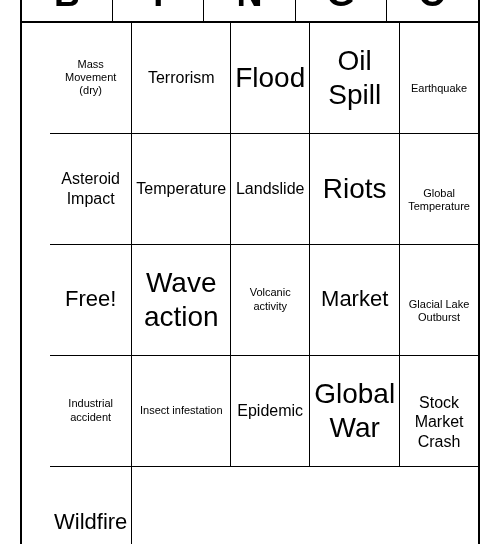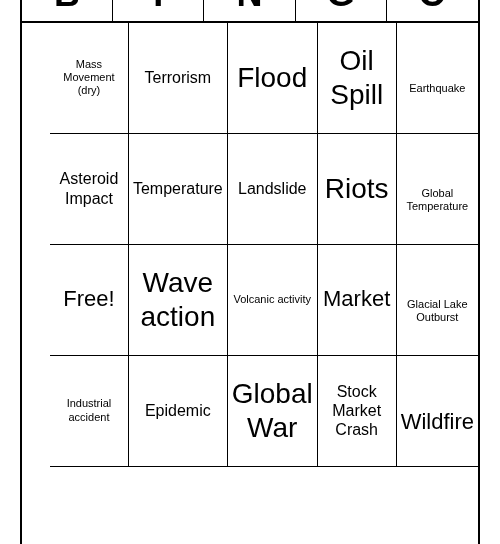--- a/index.html
+++ b/index.html
@@ -116,20 +116,23 @@
       <div class="bingo-cell">
         <span class="size-large">Market</span>
       </div>
       <div class="bingo-cell">
         <span class="size-small">Glacial Lake Outburst</span>
       </div>
       <div class="bingo-cell">
         <span class="size-small">Industrial accident</span>
       </div>
       <div class="bingo-cell">
+        <span class="size-small">Insect infestation</span>
+      </div>
+      <div class="bingo-cell">
         <span class="size-medium">Epidemic</span>
       </div>
       <div class="bingo-cell">
         <span class="size-xlarge">Global War</span>
       </div>
       <div class="bingo-cell">
         <span class="size-medium">Stock Market Crash</span>
       </div>
       <div class="bingo-cell">
         <span class="size-large">Wildfire</span>

